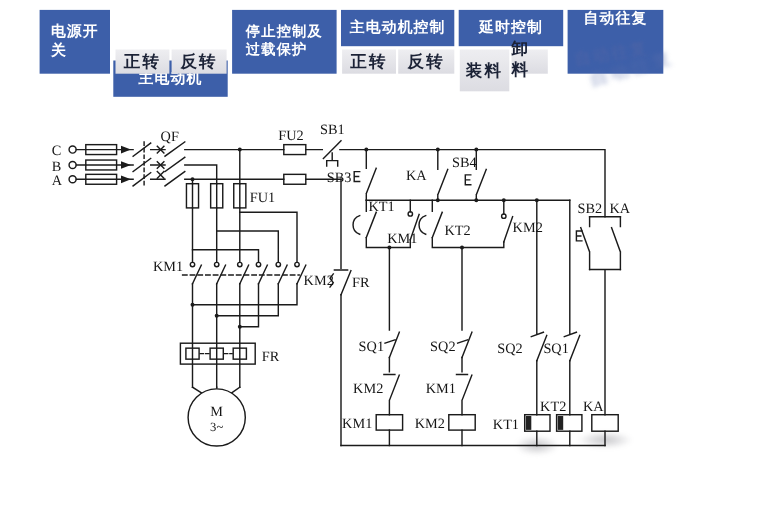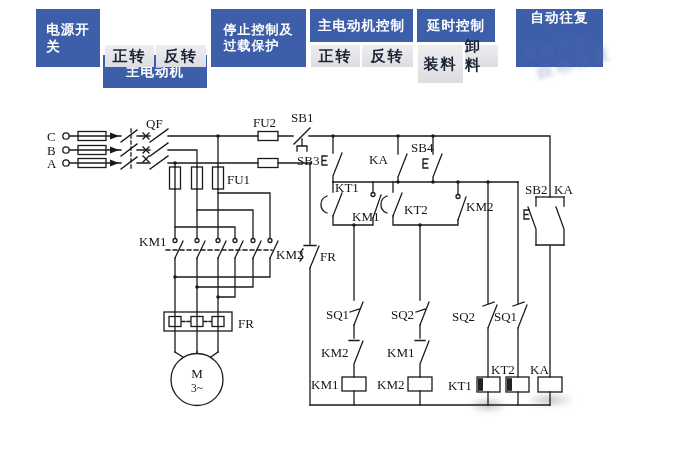--- a/index.html
+++ b/index.html
@@ -34,23 +34,23 @@
   <div class="hcell hsub" style="left:105px;top:45px;width:49px;height:22px;">正转</div>
   <div class="hcell hsub" style="left:156px;top:45px;width:50px;height:22px;">反转</div>
 
   <div class="hcell" style="left:211px;top:9px;width:95px;height:58px;white-space:pre-line;font-size:13px;">停止控制及
 过载保护</div>
 
   <div class="hcell" style="left:310px;top:9px;width:103px;height:33px;">主电动机控制</div>
   <div class="hcell hsub" style="left:311px;top:45px;width:49px;height:22px;">正转</div>
   <div class="hcell hsub" style="left:362px;top:45px;width:51px;height:22px;">反转</div>
 
-  <div class="hcell" style="left:417px;top:9px;width:78px;height:33px;">延时控制</div>
+  <div class="hcell" style="left:417px;top:9px;width:95px;height:33px;">延时控制</div>
   <div class="hcell hsub" style="left:418px;top:45px;width:45px;height:38px;">装料</div>
-  <div class="hcell hsub" style="left:465px;top:45px;width:33px;height:22px;">卸料</div>
+  <div class="hcell hsub" style="left:465px;top:45px;width:33px;height:22px;font-family:Liberation Mono, monospace;">卸料</div>
 
   <div class="hcell hauto" style="left:516px;top:9px;width:87px;height:58px;">自动往复</div>
 
   <div class="ghost" style="left:522px;top:40px;">自动往复</div>
   <div class="ghost ghost2" style="left:540px;top:54px;">自动往复</div>
 
   <div class="smudge" style="left:468px;top:396px;width:40px;height:18px;"></div>
   <div class="smudge" style="left:525px;top:392px;width:50px;height:16px;"></div>
 
   <svg width="695" height="461" viewBox="0 0 695 461" style="position:absolute;left:0;top:0;">

